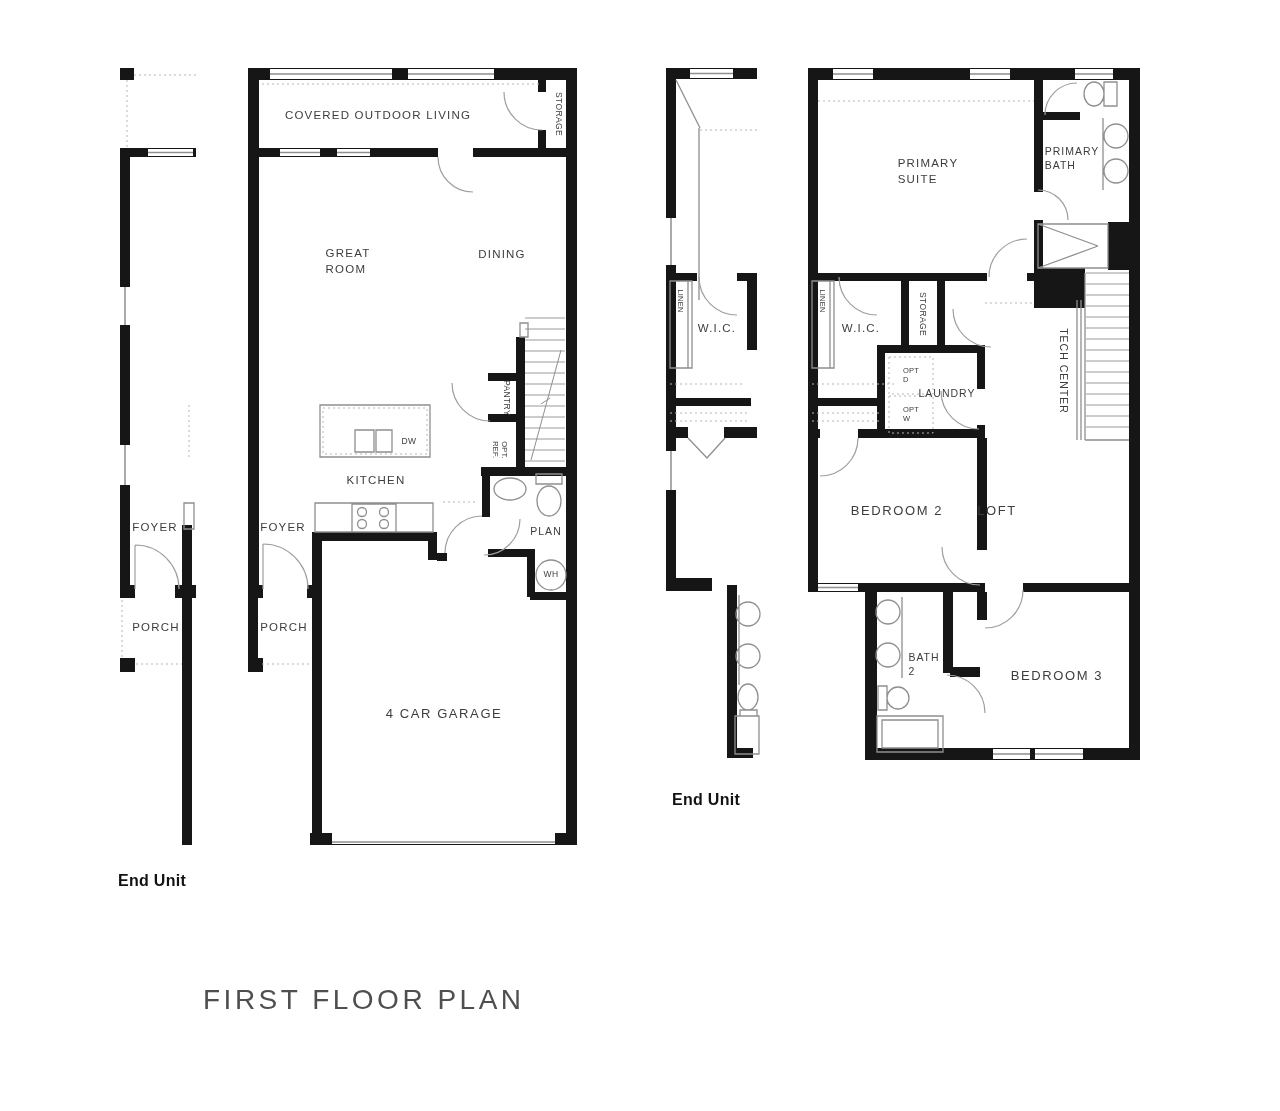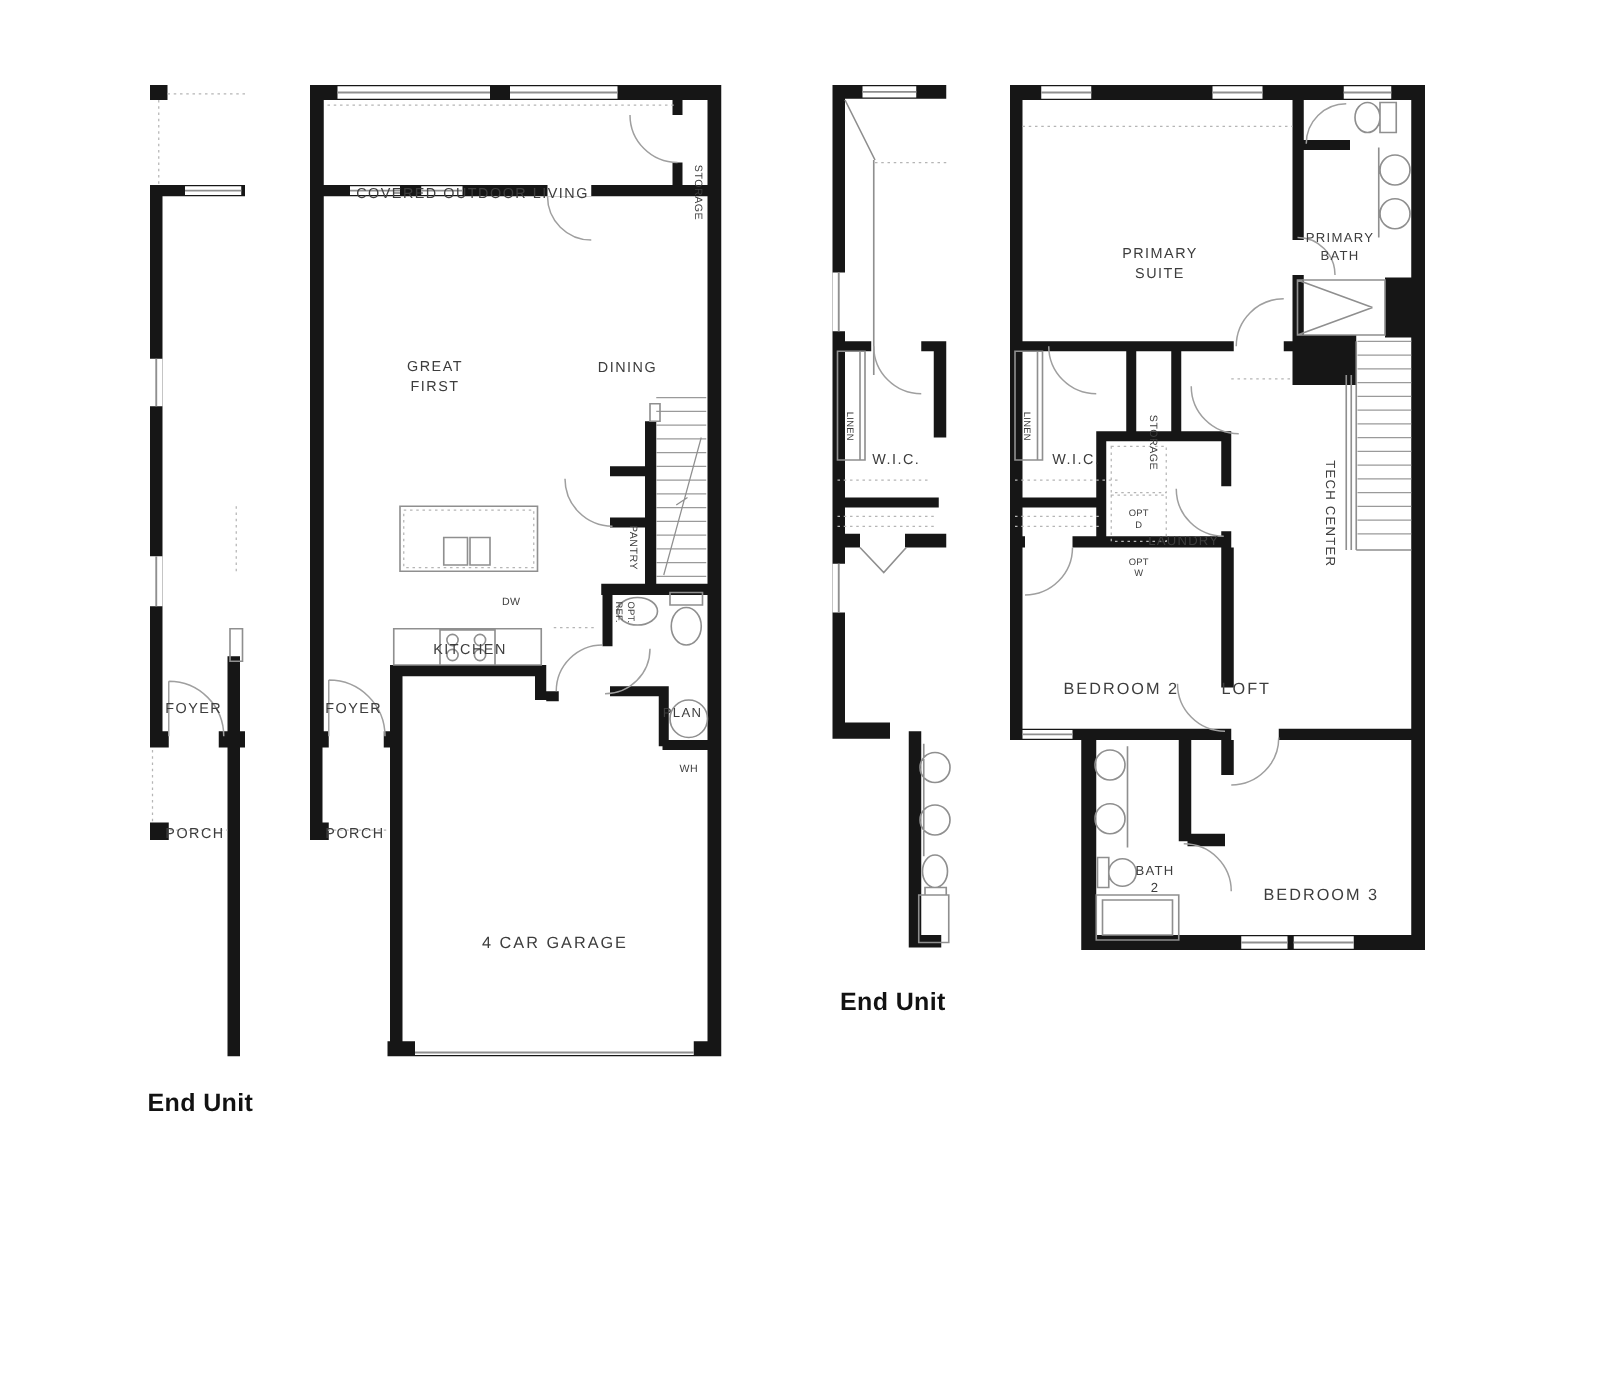--- a/index.html
+++ b/index.html
@@ -1,27 +1,27 @@
 <!DOCTYPE html>
 <html><head>
 <meta charset="utf-8">
 <style>
   html,body{margin:0;padding:0;background:#fff;}
   #canvas{position:relative;width:1280px;height:1111px;background:#ffffff;overflow:hidden;
           font-family:"Liberation Sans",sans-serif;}
   svg{position:absolute;left:0;top:0;}
   .lbl{position:absolute;font-size:11.5px;letter-spacing:1.2px;color:#3d3d3d;
-       white-space:pre-line;text-align:center;line-height:1.35;
-       transform:translate(-50%,-50%);margin-top:40px;}
+       white-space:pre-line;line-height:1.35;
+       transform:translate(-50%,-50%);}
   .v{writing-mode:vertical-rl;letter-spacing:1px;}
   .sm{font-size:8.5px;letter-spacing:.4px;}
   .xs{font-size:7.5px;letter-spacing:.2px;line-height:1.2;}
   .md{font-size:10.5px;letter-spacing:1px;}
   .big{font-size:13px;letter-spacing:1.6px;}
-  .end-unit{position:absolute;transform:none;font-size:20px;font-weight:bold;
+  .end-unit{position:absolute;transform:none;font-size:16px;font-weight:bold;
             color:#121212;letter-spacing:.3px;white-space:nowrap;}
   .caption{position:absolute;transform:none;font-size:28px;font-weight:300;
            color:#4f4f4f;letter-spacing:3.5px;white-space:nowrap;}
 </style>
 </head>
 <body>
 
 <div id="canvas">
 
   <svg width="1280" height="1111" viewBox="0 0 1280 1111">
@@ -44,35 +44,36 @@
       <path stroke="#9a9a9a" stroke-width="1" fill="none" d="M1086,273H1129 M1086,284H1129 M1086,295H1129 M1086,306H1129 M1086,317H1129 M1086,328H1129 M1086,339H1129 M1086,350H1129 M1086,361H1129 M1086,372H1129 M1086,383H1129 M1086,394H1129 M1086,405H1129 M1086,416H1129 M1086,427H1129"></path>
       <path stroke="#8f8f8f" stroke-width="1.3" fill="none" d="M670,281h22v87h-22Z M688,281V368 M812,281h22v87h-22Z M830,281V368 M1103,118V190 M1104,136a12,12 0 1 0 24,0a12,12 0 1 0 -24,0 M1104,171a12,12 0 1 0 24,0a12,12 0 1 0 -24,0 M1104,82h13v24h-13Z M1084,94a10,12 0 1 0 20,0a10,12 0 1 0 -20,0 M1038,224h70v44h-70Z M1038,224L1098,246 M1038,268L1098,246 M1077,300V440 M1081,300V440 M1085,273V440 M1085,440H1129 M736,614a12,12 0 1 0 24,0a12,12 0 1 0 -24,0 M736,656a12,12 0 1 0 24,0a12,12 0 1 0 -24,0 M739,595V685 M738,697a10,13 0 1 0 20,0a10,13 0 1 0 -20,0 M740,710h17v6h-17Z M735,716h24v38h-24Z M688,438L707,458L725,438 M902,597V678 M876,612a12,12 0 1 0 24,0a12,12 0 1 0 -24,0 M876,655a12,12 0 1 0 24,0a12,12 0 1 0 -24,0 M878,686h9v24h-9Z M887,698a11,11 0 1 0 22,0a11,11 0 1 0 -22,0 M877,716h66v36h-66Z M882,720h56v28h-56Z M676,80L700,128 M699,128V300"></path>
       <path stroke="#9f9f9f" stroke-width="1.2" fill="none" d="M699,277A38,38 0 0 0 737,315 M1038,190A30,30 0 0 1 1068,220 M1045,115A32,32 0 0 1 1077,83 M989,277A38,38 0 0 1 1027,239 M839,277A38,38 0 0 0 877,315 M953,309A38,38 0 0 0 991,347 M941,391A38,38 0 0 0 979,429 M858,438A38,38 0 0 1 820,476 M942,547A38,38 0 0 0 980,585 M1023,590A38,38 0 0 1 985,628 M947,675A38,38 0 0 1 985,713"></path>
       <path stroke="#b5b5b5" stroke-width="1" fill="none" stroke-dasharray="2,3" d="M818,101H1034 M700,130H757 M670,384H745 M812,384H895 M670,413H750 M670,421H750 M812,413H880 M812,421H880 M985,303H1034 M889,357h44v37h-44Z M889,396h44v37h-44Z"></path>
     </g>
   </svg>
 
   <div class="lbl" style="left:378px;top:116px">COVERED OUTDOOR LIVING</div>
   <div class="lbl v sm" style="left:558px;top:114px">STORAGE</div>
   <div class="lbl" style="left:348px;top:262px">GREAT
-FIRST</div>
+ROOM</div>
   <div class="lbl" style="left:502px;top:255px">DINING</div>
   <div class="lbl" style="left:376px;top:481px">KITCHEN</div>
   <div class="lbl sm" style="left:409px;top:442px">DW</div>
   <div class="lbl v sm" style="left:506px;top:398px">PANTRY</div>
   <div class="lbl v xs" style="left:500px;top:450px">OPT.
 REF.</div>
   <div class="lbl md" style="left:546px;top:531px">PLAN</div>
   <div class="lbl sm" style="left:551px;top:575px">WH</div>
   <div class="lbl" style="left:283px;top:528px">FOYER</div>
   <div class="lbl" style="left:284px;top:628px">PORCH</div>
   <div class="lbl" style="left:155px;top:528px">FOYER</div>
   <div class="lbl" style="left:156px;top:628px">PORCH</div>
   <div class="lbl big" style="left:444px;top:714px">4 CAR GARAGE</div>
   <div class="end-unit" style="left:118px;top:872px">End Unit</div>
+  <div class="caption" style="left:203px;top:984px">FIRST FLOOR PLAN</div>
 
   <div class="lbl" style="left:928px;top:172px">PRIMARY
 SUITE</div>
   <div class="lbl md" style="left:1072px;top:158px">PRIMARY
 BATH</div>
   <div class="lbl" style="left:717px;top:329px">W.I.C.</div>
   <div class="lbl v xs" style="left:680px;top:301px">LINEN</div>
   <div class="lbl" style="left:861px;top:329px">W.I.C.</div>
   <div class="lbl v xs" style="left:822px;top:301px">LINEN</div>
   <div class="lbl v sm" style="left:922px;top:314px">STORAGE</div>

